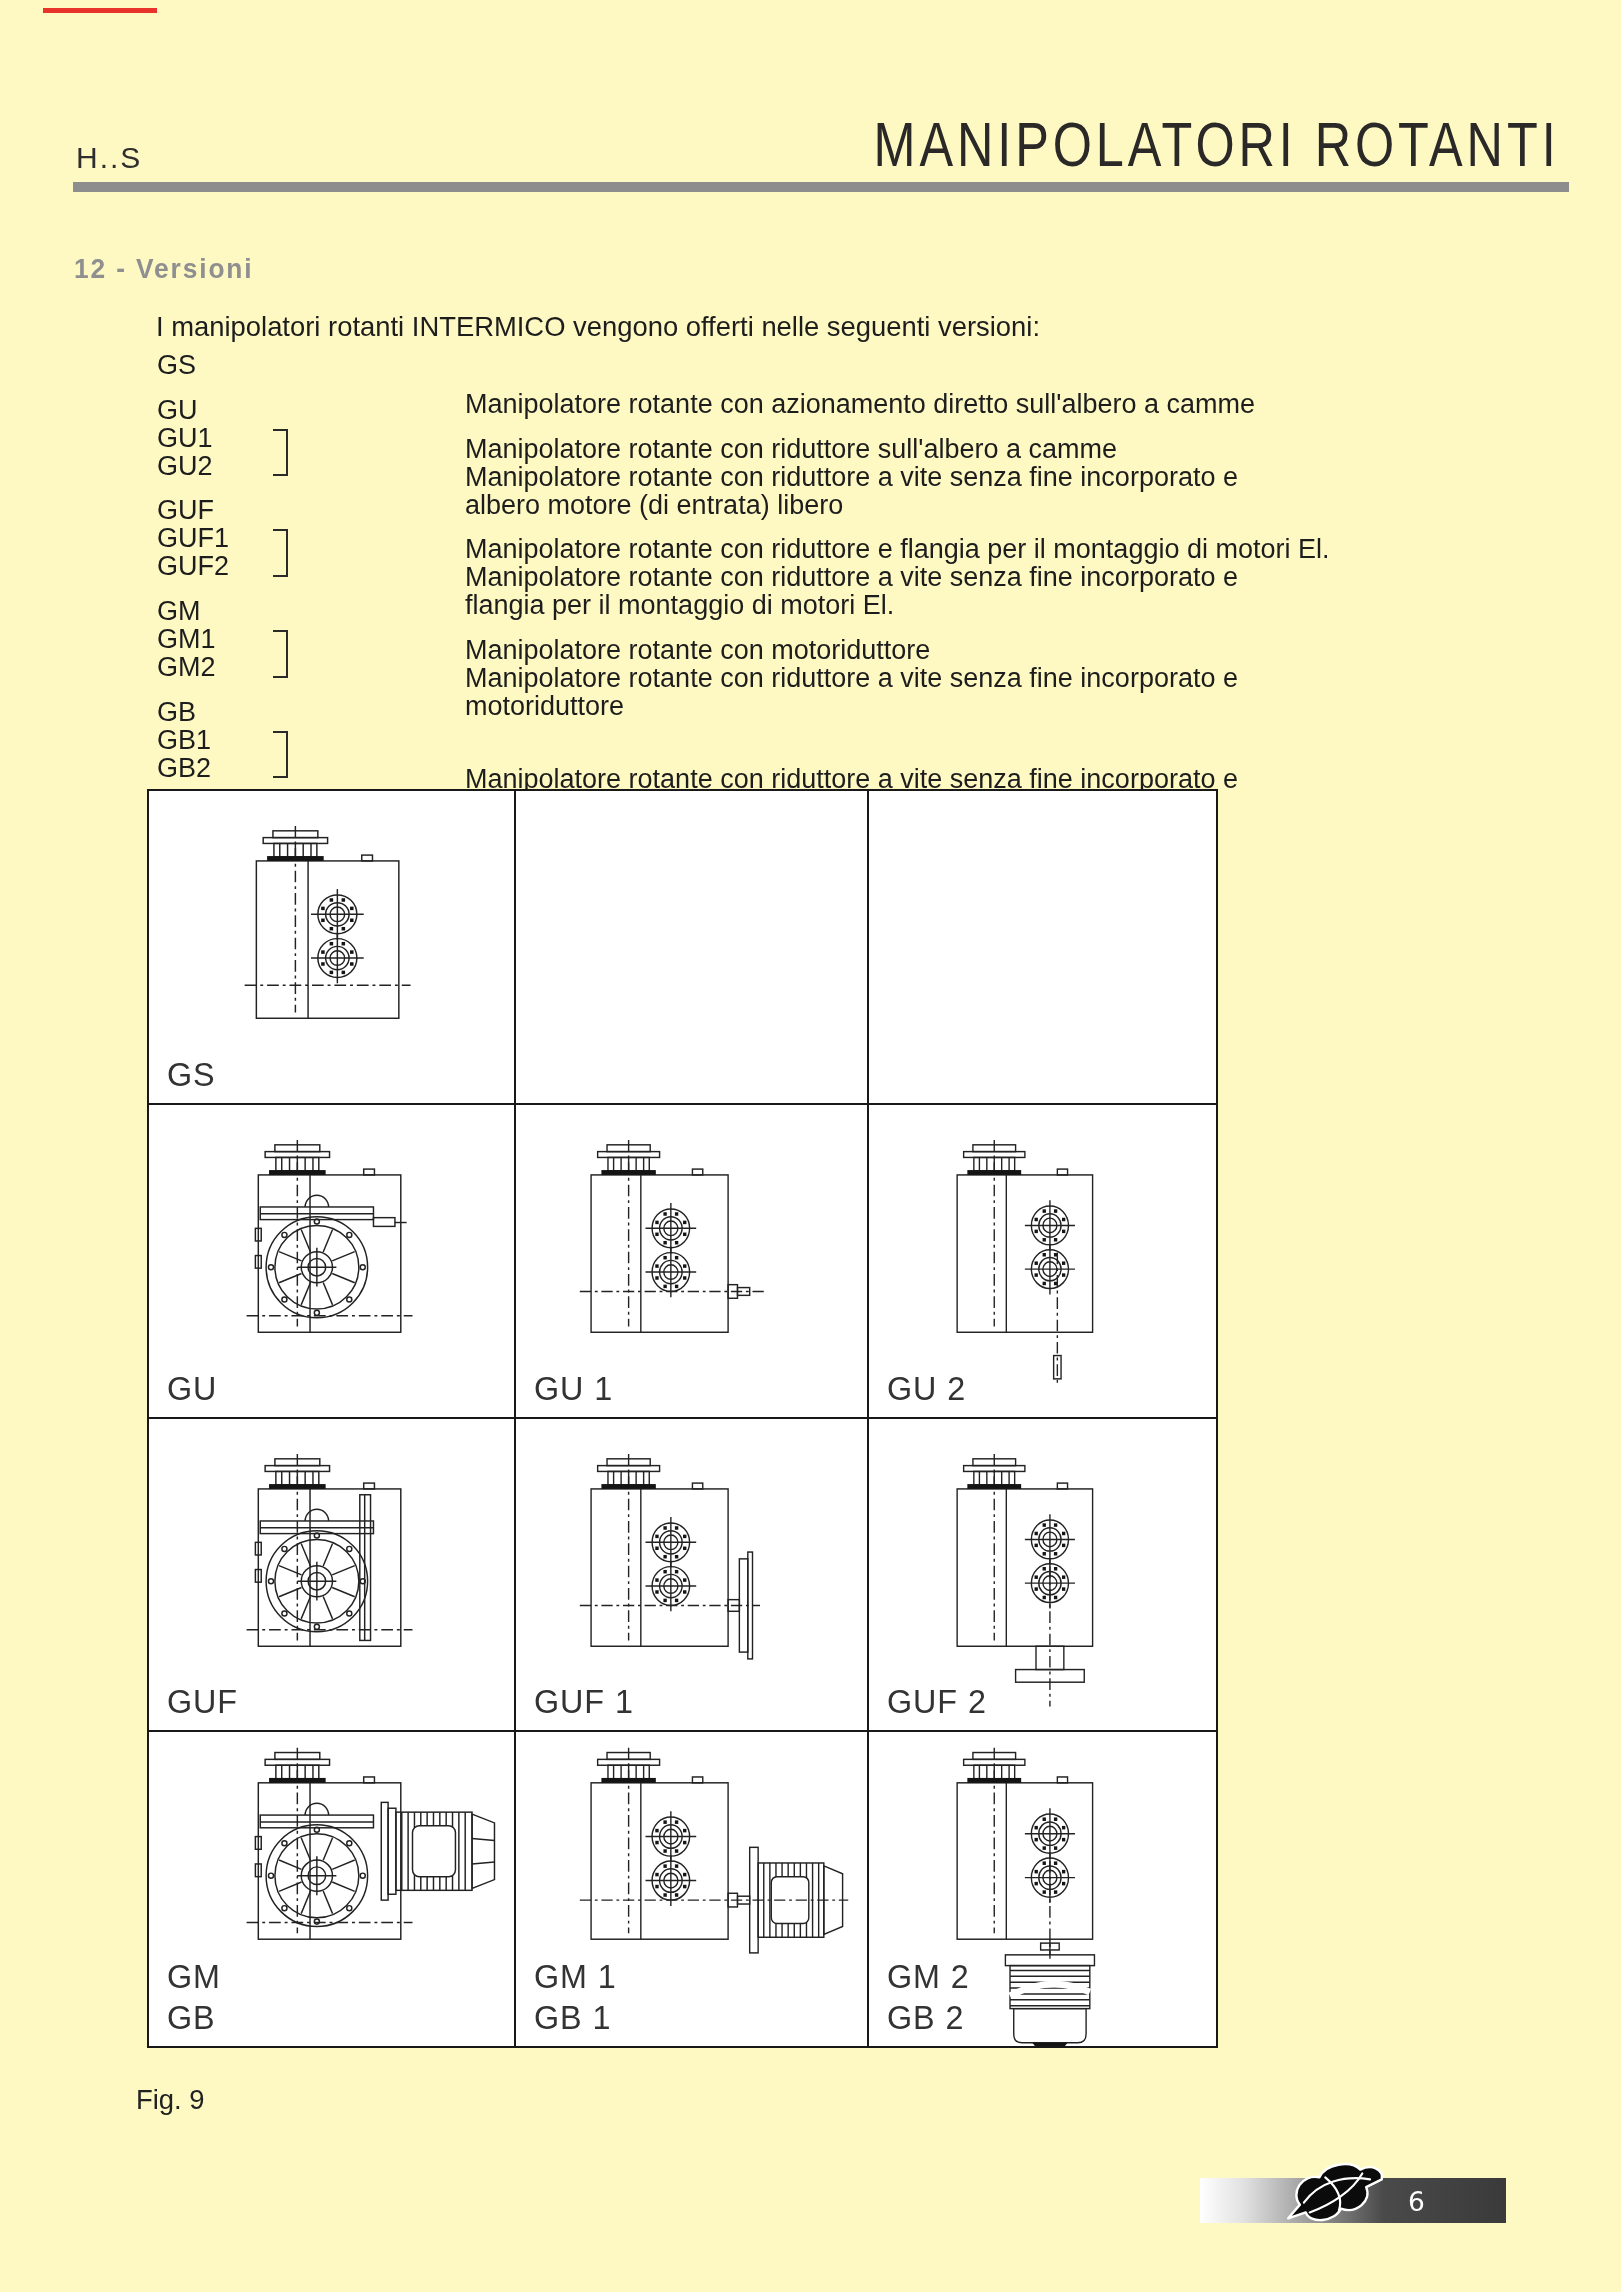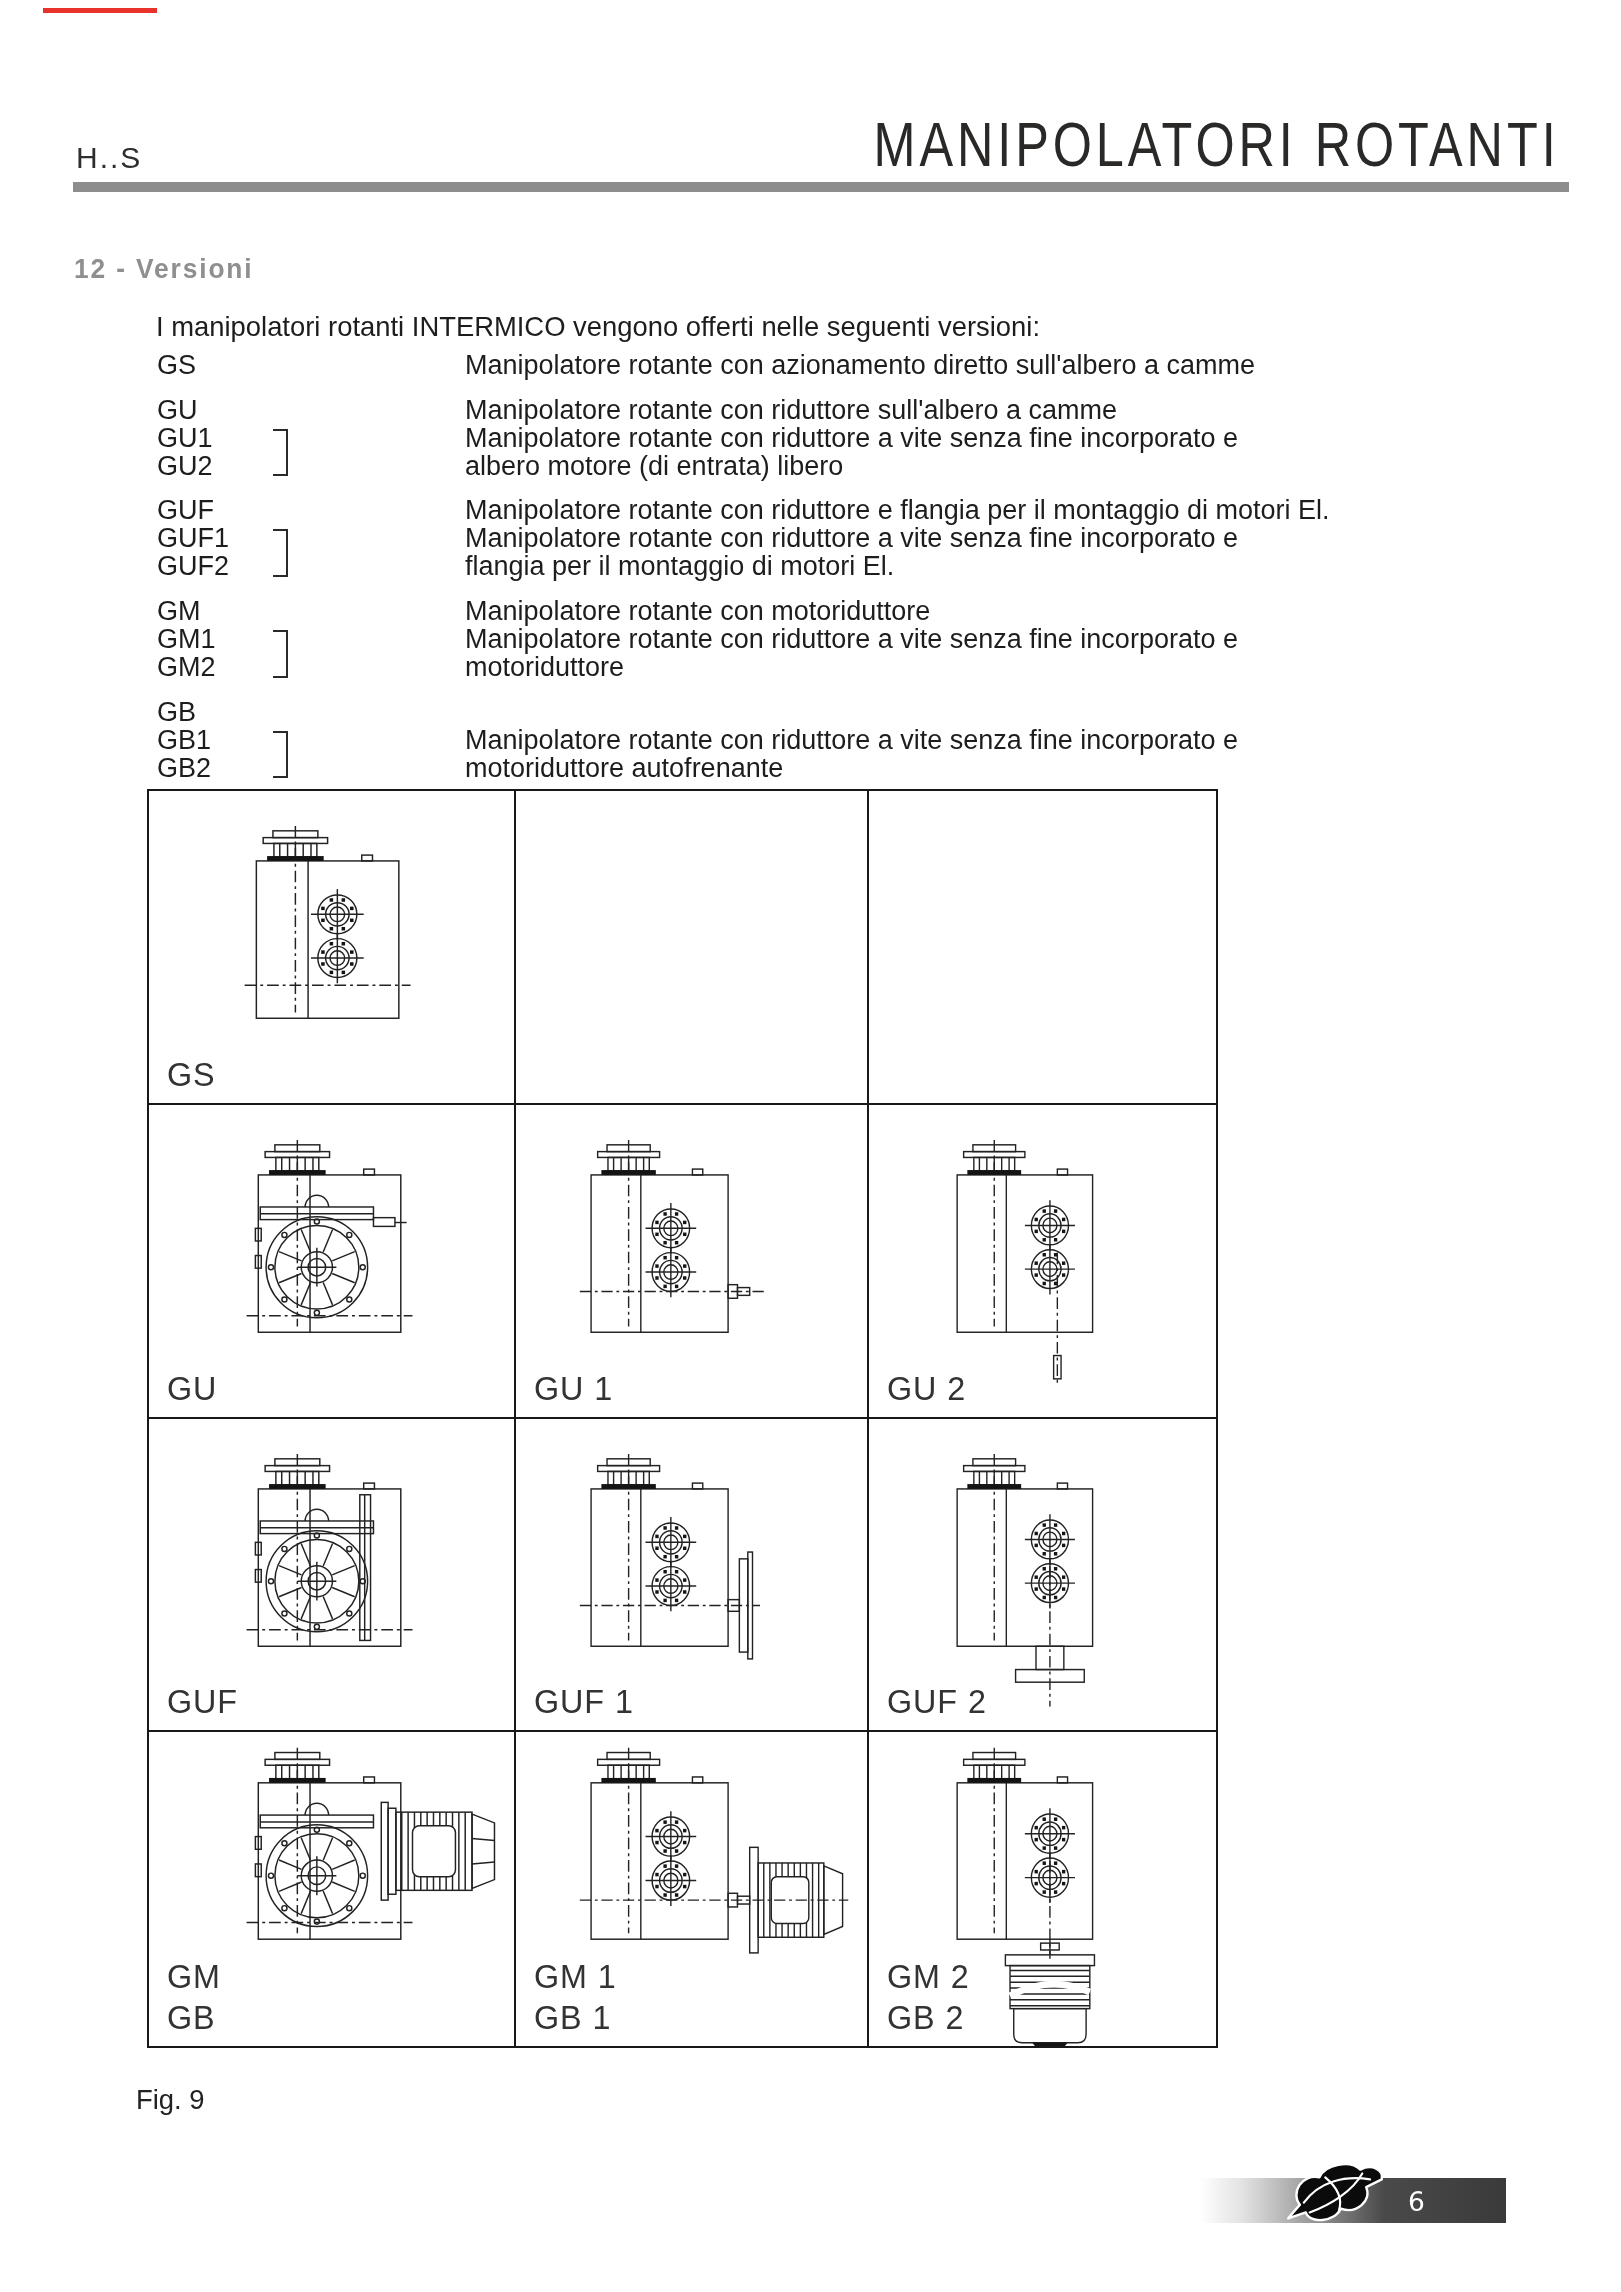--- a/index.html
+++ b/index.html
@@ -1,17 +1,17 @@
 <!DOCTYPE html>
 <html><head>
 <meta charset="utf-8">
 <style>
   html,body{margin:0;padding:0;background:#e8e8e8;}
   .page{
-    position:relative;width:1621px;height:2293px;background:#ffffff;
+    position:relative;width:1621px;height:2293px;background:#fef9c3;
     font-family:"Liberation Sans","DejaVu Sans",sans-serif;color:#1d1d1d;overflow:hidden;
     margin:0 auto;
   }
   .red-mark{position:absolute;left:43px;top:7.8px;width:114px;height:4.9px;}
   .model-code{position:absolute;left:76px;top:141px;font-size:30px;letter-spacing:2px;color:#2e2e2e;}
   .doc-title{
     position:absolute;right:61px;top:108px;font-size:63px;font-weight:400;
     letter-spacing:4.9px;color:#2b2927;white-space:nowrap;
     transform:scaleX(.80);transform-origin:100% 50%;
   }
@@ -22,21 +22,21 @@
   }
   .intro{position:absolute;left:156px;top:311px;font-size:27.4px;}
   .versions{position:absolute;left:157px;top:351px;width:1274px;font-size:27px;}
   .vgroup{margin-bottom:16.7px;}
   .vrow{display:flex;height:28px;line-height:28px;}
   .vcode{width:116px;}
   .vbrk{width:192px;position:relative;}
   .brk{position:absolute;left:0;width:12.7px;}
   .brk-top{top:4.9px;height:25.5px;border-top:2px solid #2a2a2a;border-right:2px solid #2a2a2a;}
   .brk-bot{top:-1px;height:23.5px;border-bottom:2px solid #2a2a2a;border-right:2px solid #2a2a2a;}
-  .vdesc{flex:1;}
+  .vdesc{flex:1;margin-top:39px;}
   .grid{
     position:absolute;left:147px;top:789px;width:1071px;height:1259px;
     border:2px solid #181818;display:grid;
     grid-template-columns:367px 353px 1fr;grid-template-rows:1fr 1fr 1fr 1fr;
     box-sizing:border-box;background:#fff;
   }
   .cell{position:relative;border-right:2px solid #181818;border-bottom:2px solid #181818;}
   .cell:nth-child(3n){border-right:none;}
   .cell:nth-child(n+10){border-bottom:none;}
   .cell svg{position:absolute;left:0;top:0;width:100%;height:100%;}

